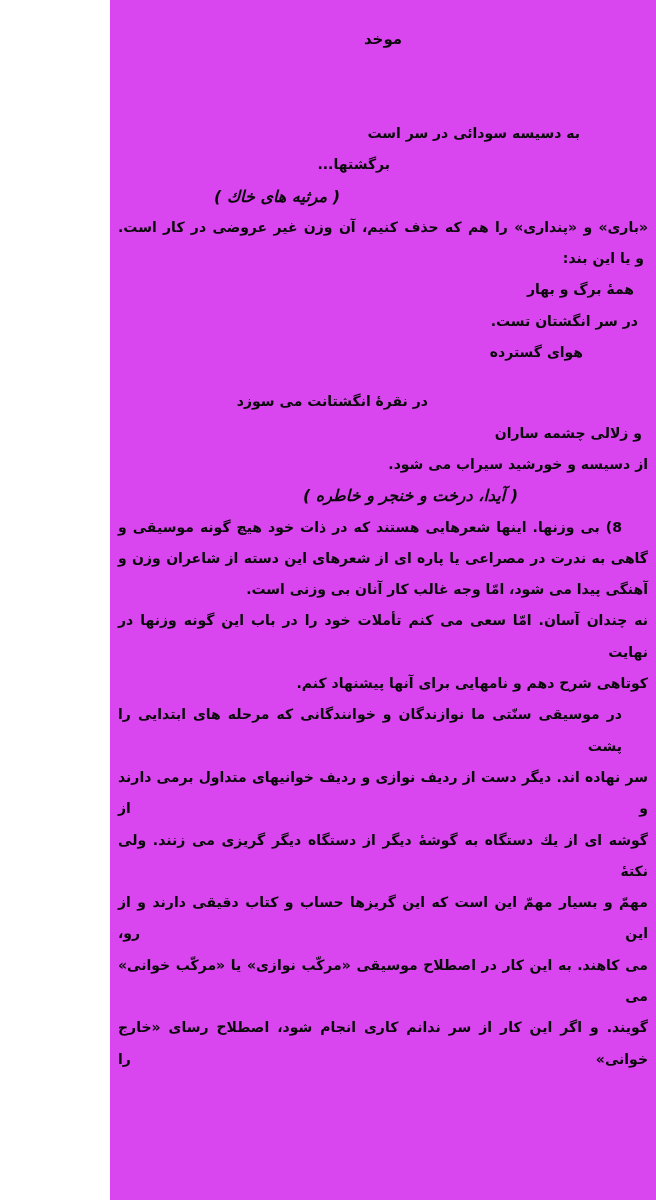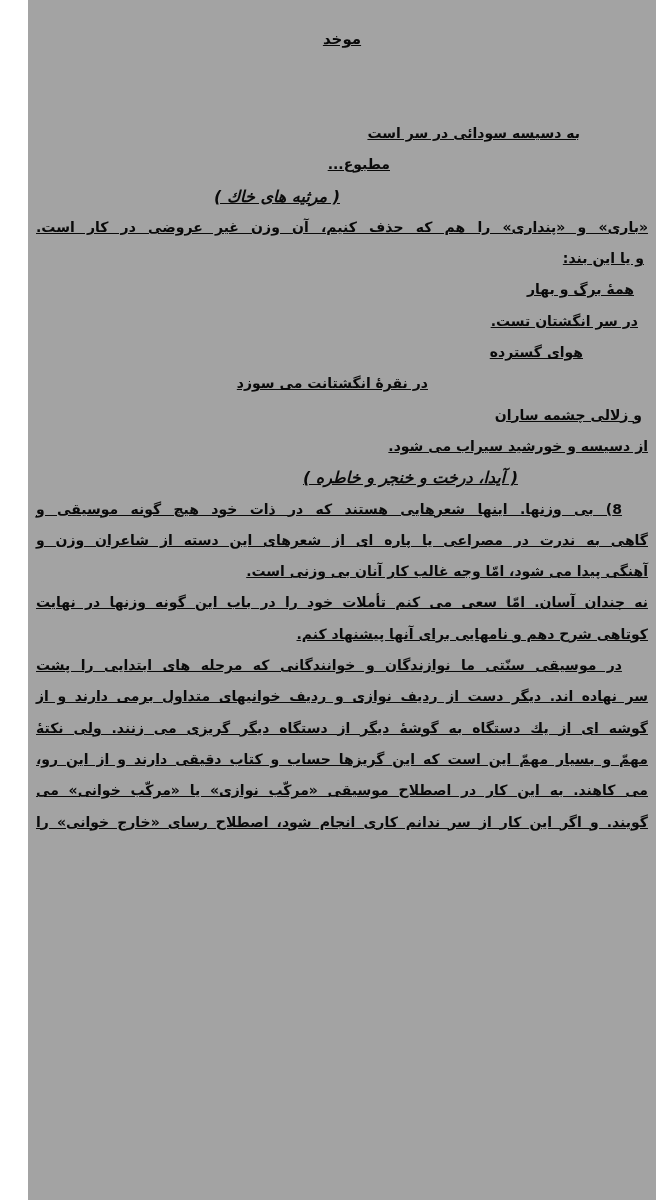--- a/index.html
+++ b/index.html
@@ -2,29 +2,28 @@
 <html lang="fa" dir="rtl"><head>
 <meta charset="utf-8">
 <style>
   html, body {
     margin: 0;
     padding: 0;
     background: #ffffff;
   }
   .page {
     position: relative;
-    width: 628px;
+    width: 546px;
     height: 1200px;
-    background: #a3a3a3;
+    background: #d946ef;
     direction: rtl;
     font-family: "DejaVu Sans", sans-serif;
     color: #0a0a0a;
     overflow: hidden;
     box-sizing: border-box;
-    text-decoration: underline;
   }
   .running-header {
     padding-top: 30px;
     text-align: center;
     font-size: 15px;
     font-weight: 700;
     letter-spacing: 0.5px;
   }
   .page-body {
     margin-top: 70px;
@@ -50,28 +49,28 @@
   }
 </style>
 </head>
 <body>
 
 <div class="page">
   <div class="running-header">موخد</div>
 
   <div class="page-body">
       <div class="line" style="padding-right: 68px;">به دسیسه سودائی در سر است</div>
-      <div class="line" style="padding-right: 258px;">مطبوع...</div>
+      <div class="line" style="padding-right: 258px;">برگشتها...</div>
       <div class="line attribution" style="padding-right: 308px;">( مرثیه های خاك )</div>
       <div class="line justify">«باری» و «پنداری» را هم كه حذف كنیم، آن وزن غیر عروضی در كار است.</div>
       <div class="line" style="padding-right: 4px; text-align: right;">و یا این بند:</div>
       <div class="line" style="padding-right: 14px;">همهٔ برگ و بهار</div>
       <div class="line" style="padding-right: 10px;">در سر انگشتان تست.</div>
       <div class="line" style="padding-right: 65px;">هوای گسترده</div>
-      <div class="line" style="padding-right: 220px;">در نقرهٔ انگشتانت می سوزد</div>
+      <div class="line" style="padding-right: 220px; margin-top: 18px;">در نقرهٔ انگشتانت می سوزد</div>
       <div class="line" style="padding-right: 6px;">و زلالی چشمه ساران</div>
       <div class="line">از دسیسه و خورشید سیراب می شود.</div>
       <div class="line attribution" style="padding-right: 130px;">( آیدا، درخت و خنجر و خاطره )</div>
       <div class="line justify" style="padding-right: 26px;">8) بی وزنها. اینها شعرهایی هستند كه در ذات خود هیچ گونه موسیقی و</div>
       <div class="line justify">گاهی به ندرت در مصراعی یا پاره ای از شعرهای این دسته از شاعران وزن و</div>
       <div class="line">آهنگی پیدا می شود، امّا وجه غالب كار آنان بی وزنی است.</div>
       <div class="line justify">نه چندان آسان. امّا سعی می كنم تأملات خود را در باب این گونه وزنها در نهایت</div>
       <div class="line">كوتاهی شرح دهم و نامهایی برای آنها پیشنهاد كنم.</div>
       <div class="line justify" style="padding-right: 26px;">در موسیقی سنّتی ما نوازندگان و خوانندگانی كه مرحله های ابتدایی را پشت</div>
       <div class="line justify">سر نهاده اند. دیگر دست از ردیف نوازی و ردیف خوانیهای متداول برمی دارند و از</div>

